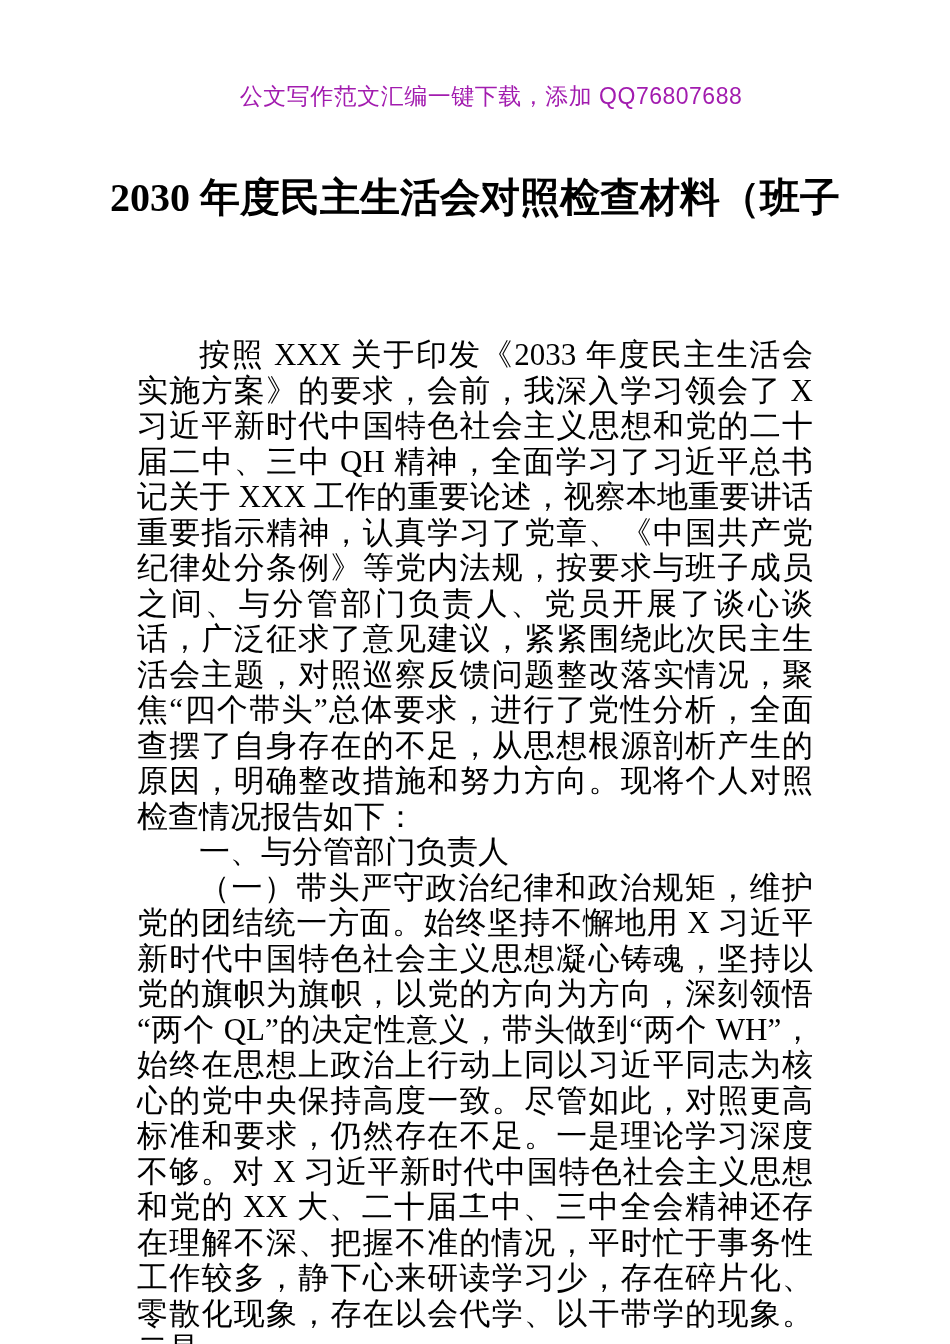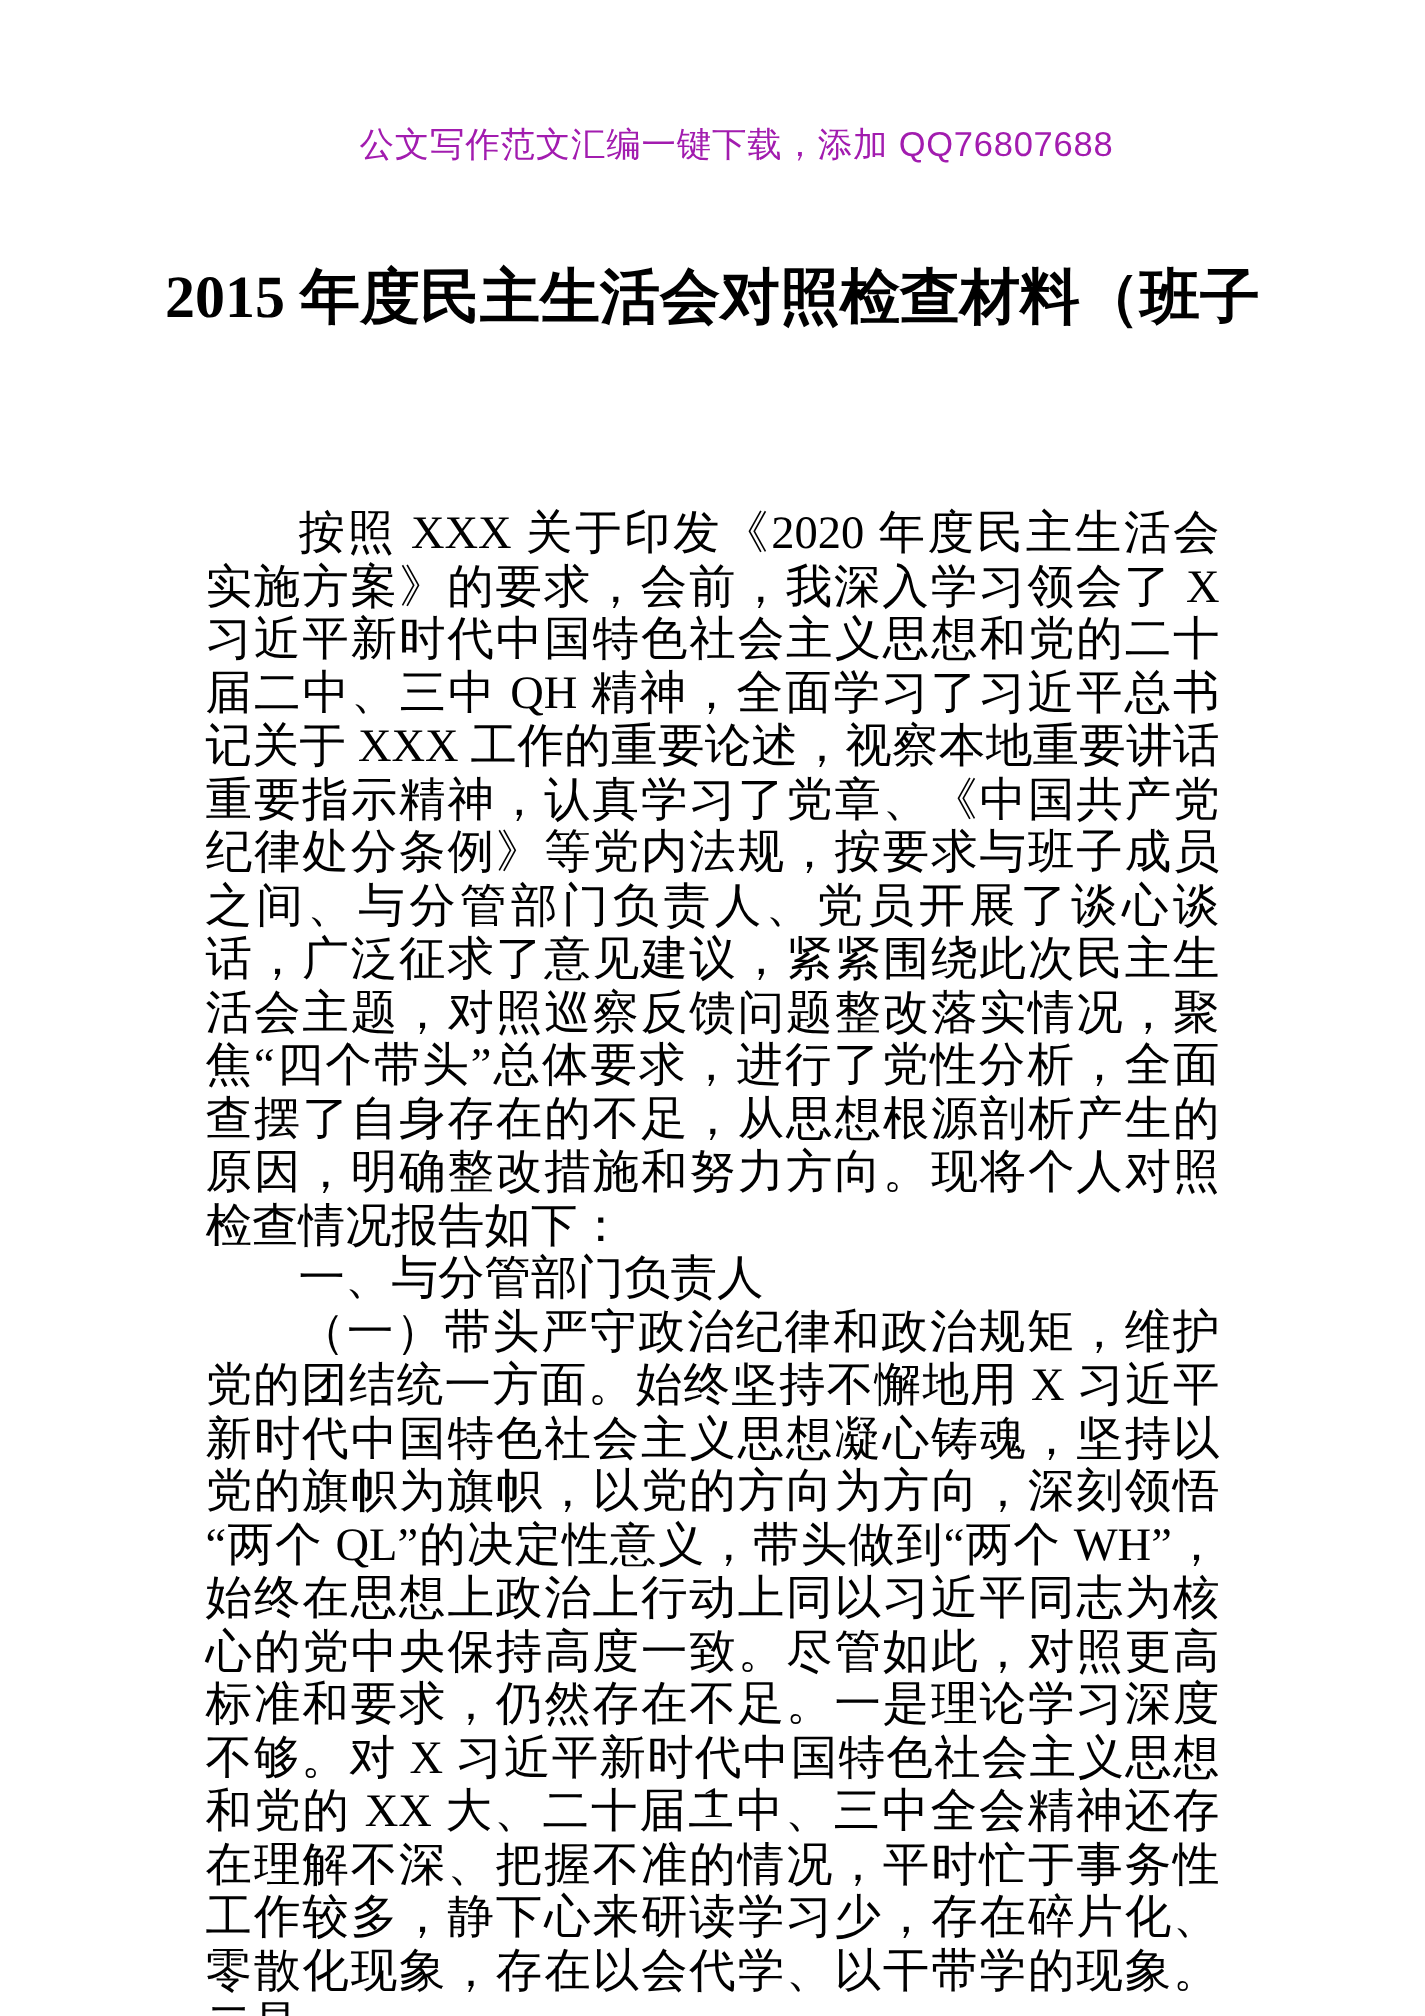--- a/index.html
+++ b/index.html
@@ -70,25 +70,25 @@
   }
 </style>
 </head>
 <body>
 
 <div class="page">
 
   <div class="notice" style="color: #a21caf; padding-left: 16px;">公文写作范文汇编一键下载，添加 QQ76807688</div>
 
   <div class="doc-title">
-    <div class="title-line">2015 年度民主生活会对照检查材料（班子</div>
+    <div class="title-line">2030 年度民主生活会对照检查材料（班子</div>
   </div>
 
   <div class="doc-body">
 
-  <p class="para">按照 XXX 关于印发《2020 年度民主生活会实施方案》的要求，会前，我深入学习领会了 X 习近平新时代中国特色社会主义思想和党的二十届二中、三中 QH 精神，全面学习了习近平总书记关于 XXX 工作的重要论述，视察本地重要讲话重要指示精神，认真学习了党章、《中国共产党纪律处分条例》等党内法规，按要求与班子成员之间、与分管部门负责人、党员开展了谈心谈话，广泛征求了意见建议，紧紧围绕此次民主生活会主题，对照巡察反馈问题整改落实情况，聚焦“四个带头”总体要求，进行了党性分析，全面查摆了自身存在的不足，从思想根源剖析产生的原因，明确整改措施和努力方向。现将个人对照检查情况报告如下：</p>
+  <p class="para">按照 XXX 关于印发《2033 年度民主生活会实施方案》的要求，会前，我深入学习领会了 X 习近平新时代中国特色社会主义思想和党的二十届二中、三中 QH 精神，全面学习了习近平总书记关于 XXX 工作的重要论述，视察本地重要讲话重要指示精神，认真学习了党章、《中国共产党纪律处分条例》等党内法规，按要求与班子成员之间、与分管部门负责人、党员开展了谈心谈话，广泛征求了意见建议，紧紧围绕此次民主生活会主题，对照巡察反馈问题整改落实情况，聚焦“四个带头”总体要求，进行了党性分析，全面查摆了自身存在的不足，从思想根源剖析产生的原因，明确整改措施和努力方向。现将个人对照检查情况报告如下：</p>
       <p class="para heading">一、与分管部门负责人</p>
       <p class="para">（一）带头严守政治纪律和政治规矩，维护党的团结统一方面。始终坚持不懈地用 X 习近平新时代中国特色社会主义思想凝心铸魂，坚持以党的旗帜为旗帜，以党的方向为方向，深刻领悟“两个 QL”的决定性意义，带头做到“两个 WH”，始终在思想上政治上行动上同以习近平同志为核心的党中央保持高度一致。尽管如此，对照更高标准和要求，仍然存在不足。一是理论学习深度不够。对 X 习近平新时代中国特色社会主义思想和党的 XX 大、二十届二中、三中全会精神还存在理解不深、把握不准的情况，平时忙于事务性工作较多，静下心来研读学习少，存在碎片化、零散化现象，存在以会代学、以干带学的现象。二是</p>
     </div>
 
   <div class="page-number">1</div>
 
 </div>
 
 </body></html>

